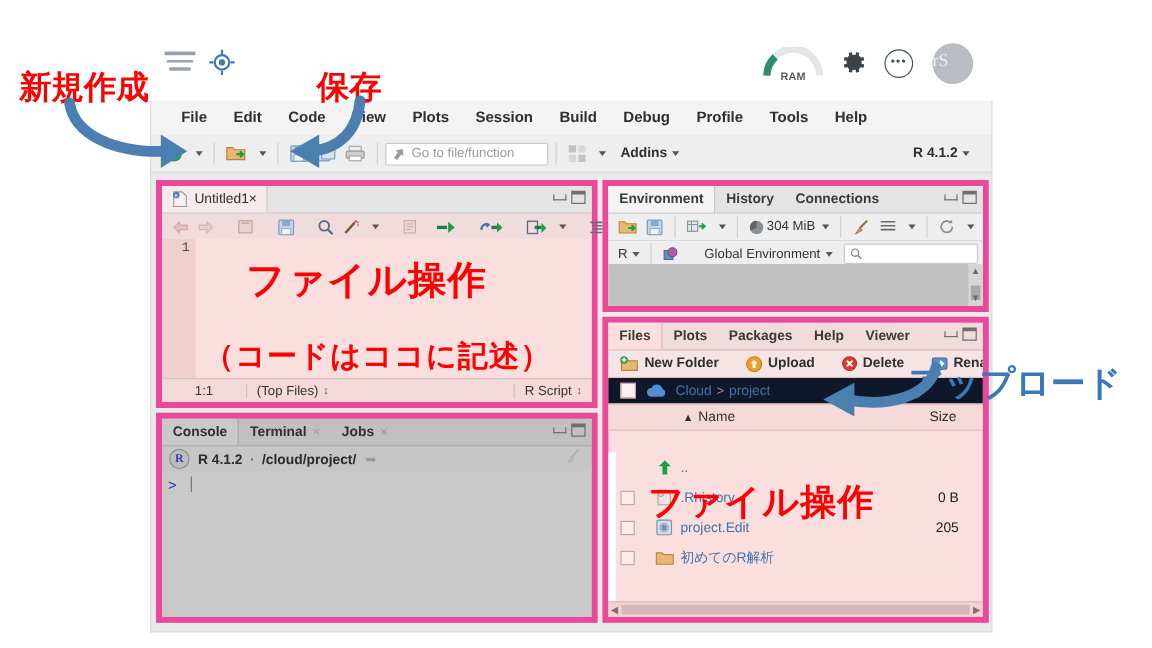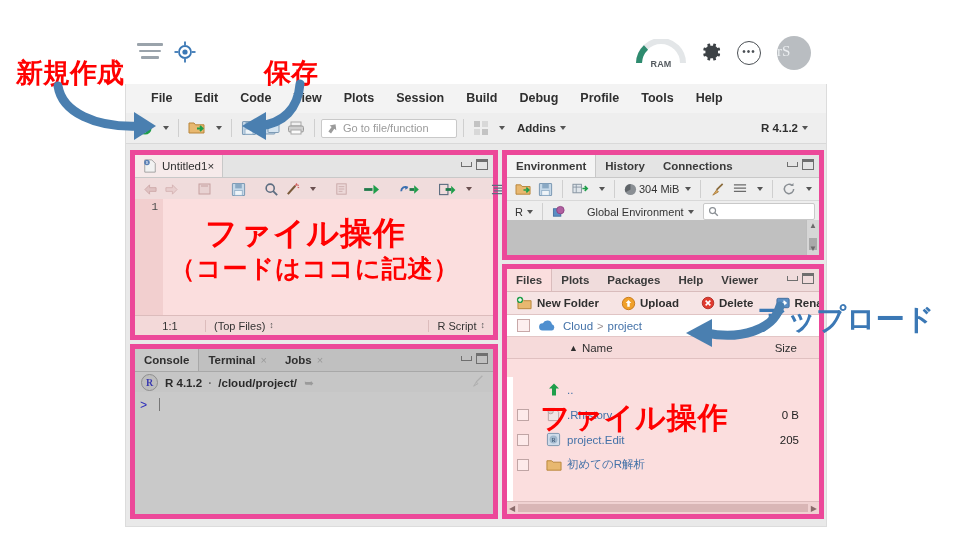--- a/index.html
+++ b/index.html
@@ -125,21 +125,21 @@
   #env-scroll{position:absolute;right:0;top:0;bottom:0;width:12px;background:#d6d6d6;border-left:1px solid #bdbdbd;}
   #env-scroll .thumb{position:absolute;left:2px;right:2px;top:18px;height:12px;background:#a9a9a9;}
   .sc-arrow{font-size:8px;color:#6b6b6b;text-align:center;line-height:10px;}
 
   
   #files-pane{left:376px;top:180px;width:322px;height:255px;background:#fbdede;}
   #files-tabs{height:22px;background:#f0dcdc;border-bottom:1px solid #d9bcbc;display:flex;position:relative;}
   #files-tabs .ptab.active{background:#fbdede;border-right:1px solid #d9bcbc;}
   #files-toolbar{height:22px;background:#f6e4e4;border-bottom:1px solid #e0c4c4;display:flex;align-items:center;padding-left:4px;overflow:hidden;}
   #files-toolbar .fb{display:flex;align-items:center;font-size:11.5px;color:#2f2f2f;padding:0 5px;cursor:pointer;white-space:nowrap;font-weight:600;}
-  #breadcrumb{height:21px;background:#ffffff;border-bottom:1px solid #e3c6c6;display:flex;align-items:center;padding-left:5px;}
+  #breadcrumb{height:21px;background:#0f172a;border-bottom:1px solid #e3c6c6;display:flex;align-items:center;padding-left:5px;}
   #breadcrumb .bc{font-size:11.5px;color:#4472a8;margin-left:5px;cursor:pointer;}
   #breadcrumb .sep{font-size:11px;color:#9a8f8f;margin:0 4px;}
   #files-head{height:21px;background:#f6dada;border-bottom:1px solid #e0c0c0;display:flex;align-items:center;position:relative;}
   #files-head .h-name{position:absolute;left:62px;font-size:11.5px;color:#2f2f2f;display:flex;align-items:center;}
   #files-head .h-size{position:absolute;right:22px;font-size:11.5px;color:#2f2f2f;}
   .file-row{height:25px;display:flex;align-items:center;position:relative;border-bottom:none;}
   .file-row .cb{width:12px;height:12px;border:1px solid #c0a5a5;background:#fdeaea;margin-left:10px;box-sizing:border-box;cursor:pointer;}
   .file-row .ico{margin-left:16px;width:17px;display:flex;justify-content:center;}
   .file-row .nm{font-size:11.5px;color:#4472a8;margin-left:5px;cursor:pointer;}
   .file-row .sz{position:absolute;right:20px;font-size:11.5px;color:#222;}
@@ -697,21 +697,21 @@
   <path d="M94 32 L116 46 L94 60 Z" fill="#4a7fb0"></path>
 </svg>
 
 <div class="anno" style="left:264px;top:55px;font-size:27px;">保存</div>
 <svg class="arrow" style="left:222px;top:78px;" width="120" height="62">
   <path d="M78 6 C76 30, 62 46, 36 48" fill="none" stroke="#4a7fb0" stroke-width="9" stroke-linecap="round"></path>
   <path d="M44 34 L20 48 L44 62 Z" fill="#4a7fb0"></path>
 </svg>
 
 <div class="anno" style="left:205px;top:212px;font-size:32px;letter-spacing:1px;">ファイル操作</div>
-<div class="anno" style="left:170px;top:252px;font-size:25px;letter-spacing:1px;">（コードはココに記述）</div>
+<div class="anno" style="left:170px;top:280px;font-size:25px;letter-spacing:1px;">（コードはココに記述）</div>
 
 <div class="anno anno-blue" style="left:757px;top:300px;font-size:29px;">アップロード</div>
 <svg class="arrow" style="left:672px;top:300px;" width="120" height="46">
   <path d="M108 6 C102 30, 68 40, 34 33" fill="none" stroke="#4a7fb0" stroke-width="9" stroke-linecap="round"></path>
   <path d="M40 19 L14 33 L40 47 Z" fill="#4a7fb0"></path>
 </svg>
 
 <div class="anno" style="left:540px;top:398px;font-size:30px;letter-spacing:1px;text-align:center;">ファイル操作</div>
 
 </body></html>

